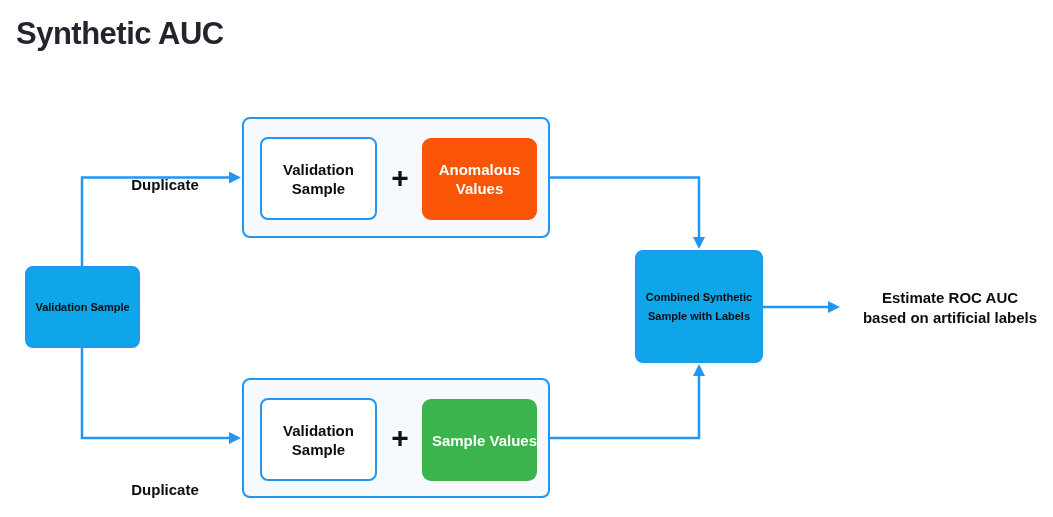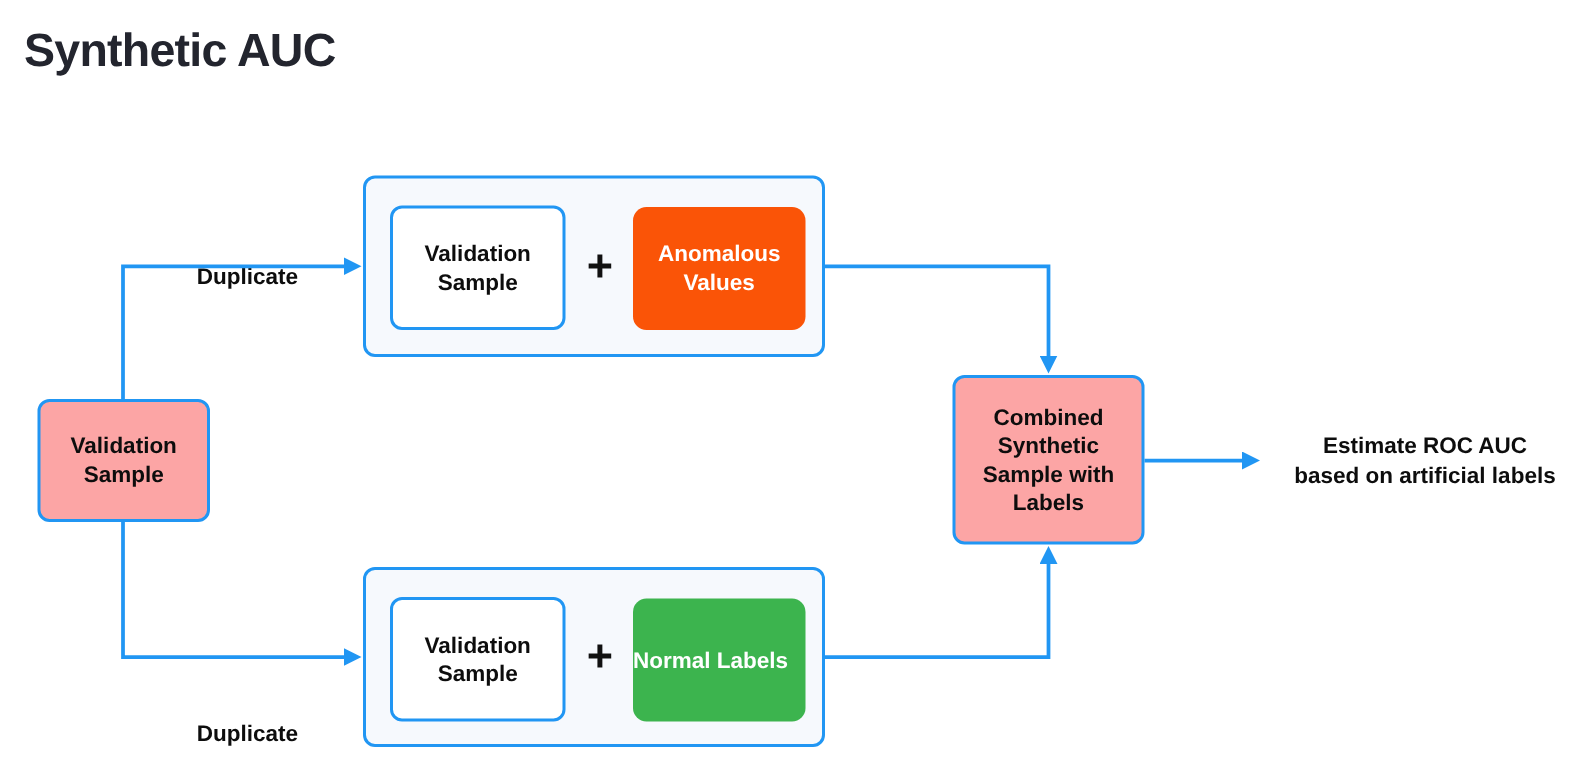--- a/index.html
+++ b/index.html
@@ -17,27 +17,27 @@
     top: 16px;
     font-size: 31px;
     font-weight: 700;
     letter-spacing: -0.5px;
     color: #23252e;
   }
   .node {
     position: absolute;
     border: 2.5px solid var(--blue, #2196f3);
     border-radius: 8px;
-    background: #fca5a5;
+    background: #0ea5e9;
     display: flex;
     align-items: center;
     justify-content: center;
     text-align: center;
     font-weight: 700;
-    font-size: 15px;
+    font-size: 11px;
     line-height: 19px;
     color: #0d0d0d;
     z-index: 2;
   }
   .group {
     position: absolute;
     border: 2.5px solid var(--blue, #2196f3);
     border-radius: 8px;
     background: #f6f9fd;
     z-index: 2;
@@ -62,21 +62,21 @@
     left: 136px; top: 0; width: 40px; height: 100%;
     display: flex; align-items: center; justify-content: center;
     font-size: 30px; font-weight: 900; color: #111111;
   }
   .value-box {
     position: absolute;
     left: 178px; top: 19px; width: 115px; height: 82px;
     border-radius: 9px;
     display: flex;
     align-items: center;
-    justify-content: flex-start;
+    justify-content: flex-end;
     text-align: center;
     font-weight: 700;
     font-size: 15px;
     line-height: 19px;
     color: #ffffff;
   }
   .value-box.orange { background: var(--orange, #fa5407); }
   .value-box.green  { background: var(--green, #3cb44e); }
   .edge-label {
     position: absolute;
@@ -134,21 +134,21 @@
       <span>Anomalous Values</span>
     </div>
   </div>
 
   <div class="group" style="left:242px; top:378px; width:308px; height:120px;">
     <div class="inner-white">
       <span>Validation Sample</span>
     </div>
     <div class="plus">+</div>
     <div class="value-box green">
-      <span>Normal Labels</span>
+      <span>Sample Values</span>
     </div>
   </div>
 
   <div class="node" style="left:635px; top:250px; width:128px; height:113px; padding:0 8px;">
     <span>Combined Synthetic Sample with Labels</span>
   </div>
 
   <div class="result-text">
     <div>Estimate ROC AUC</div>
     <div>based on artificial labels</div>

